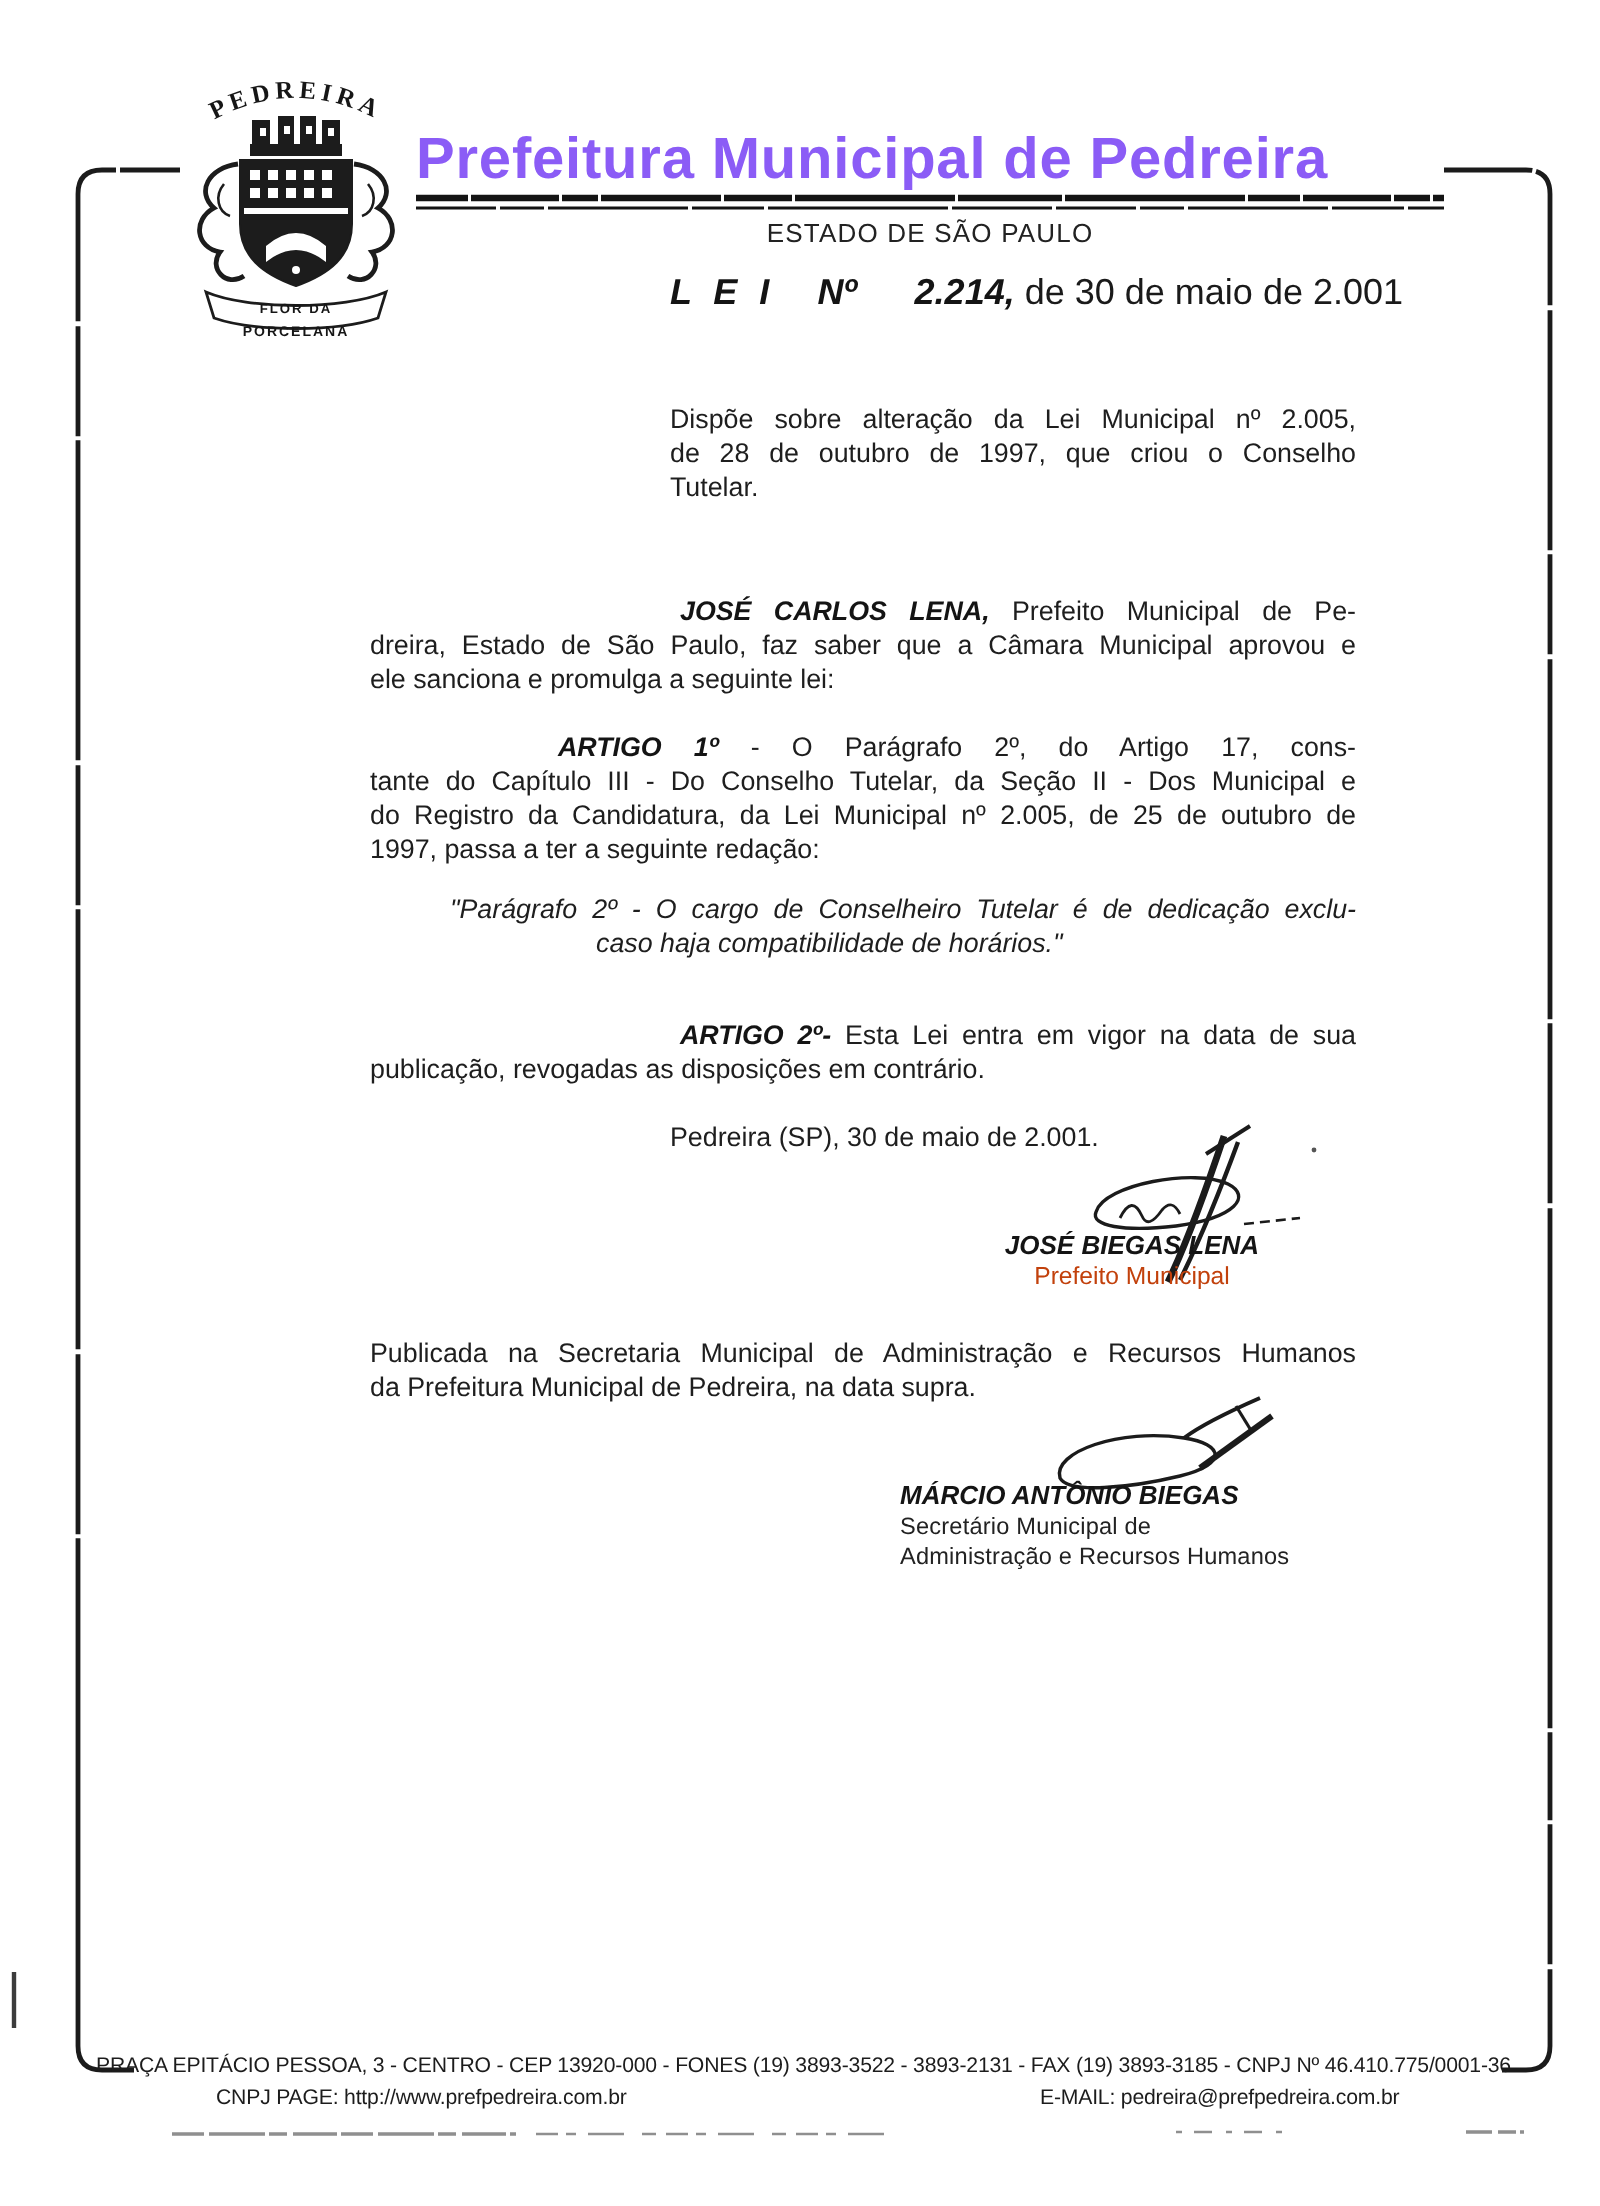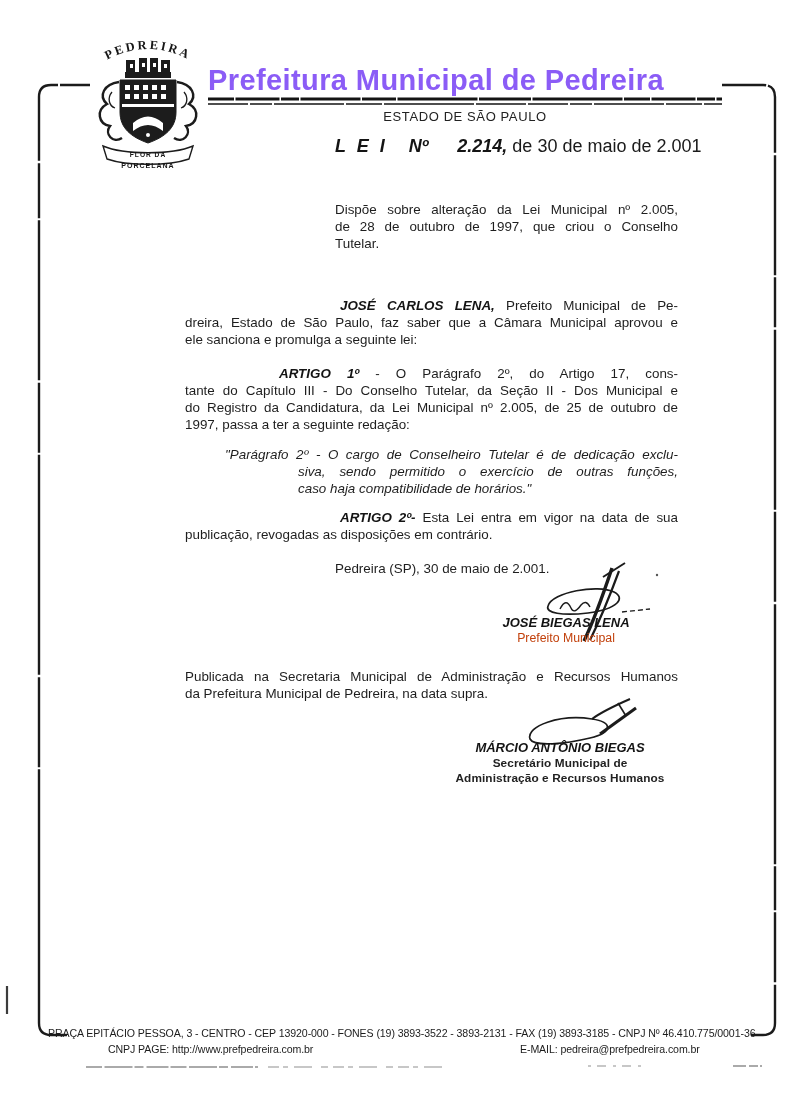--- a/index.html
+++ b/index.html
@@ -17,21 +17,21 @@
   .it{font-style:italic;}
   svg{display:block;}
   .doc-title{
     font-weight:bold;font-size:29px;letter-spacing:.4px;color:#8b5cf6;
     white-space:nowrap;
   }
   .state{font-size:13px;letter-spacing:.6px;color:#222;}
   .lei{font-size:18px;color:#1a1a1a;}
   .sig-name{font-weight:bold;font-style:italic;font-size:13px;color:#141414;}
   .sig-role{font-size:12.3px;color:#c2410c;}
-  .sig-role-b{font-size:11.8px;font-weight:bold;color:#222;letter-spacing:.1px;}
+  .sig-role-b{font-size:11.8px;font-weight:normal;color:#222;letter-spacing:.1px;}
   .footer-line{font-size:10.6px;color:#1c1c1c;letter-spacing:-.1px;white-space:nowrap;}
 </style>
 </head>
 <body>
 
 <div id="page">
 
   <svg class="abs" style="left:0;top:0;" width="800" height="1103" viewBox="0 0 800 1103">
 
     <g stroke="#1b1b1b" fill="none">
@@ -152,21 +152,20 @@
       <span class="bi">ARTIGO 1º</span>
       <span>- O Parágrafo 2º, do Artigo 17, cons-</span>
     </span>
     <span class="ln jl">tante do Capítulo III - Do Conselho Tutelar, da Seção II - Dos Municipal e</span>
     <span class="ln jl">do Registro da Candidatura, da Lei Municipal nº 2.005, de 25 de outubro de</span>
     <span class="ln">1997, passa a ter a seguinte redação:</span>
   </div>
 
   <div class="abs para it" style="left:225px;top:446px;width:453px;">
     <span class="ln jl">"Parágrafo 2º - O cargo de Conselheiro Tutelar é de dedicação exclu-</span>
-    <span class="ln jl" style="margin-left:73px;">siva, sendo permitido o exercício de outras funções,</span>
     <span class="ln" style="margin-left:73px;">caso haja compatibilidade de horários."</span>
   </div>
 
   <div class="abs para" style="left:185px;top:509px;width:493px;">
     <span class="ln jl" style="margin-left:155px;">
       <span class="bi">ARTIGO 2º-</span>
       <span>Esta Lei entra em vigor na data de sua</span>
     </span>
     <span class="ln">publicação, revogadas as disposições em contrário.</span>
   </div>
@@ -176,21 +175,21 @@
   <div class="abs" style="left:486px;top:615px;width:160px;text-align:center;">
     <div class="sig-name">JOSÉ BIEGAS LENA</div>
     <div class="sig-role" style="margin-top:1px;">Prefeito Municipal</div>
   </div>
 
   <div class="abs para" style="left:185px;top:668px;width:493px;">
     <span class="ln jl">Publicada na Secretaria Municipal de Administração e Recursos Humanos</span>
     <span class="ln">da Prefeitura Municipal de Pedreira, na data supra.</span>
   </div>
 
-  <div class="abs" style="left:450px;top:740px;width:220px;text-align:center;">
+  <div class="abs" style="left:450px;top:740px;width:220px;">
     <div class="sig-name">MÁRCIO ANTÔNIO BIEGAS</div>
     <div class="sig-role-b" style="margin-top:1px;">Secretário Municipal de</div>
     <div class="sig-role-b" style="margin-top:1px;">Administração e Recursos Humanos</div>
   </div>
 
   <div class="abs footer-line" style="left:48px;top:1027px;width:704px;text-align:center;">PRAÇA EPITÁCIO PESSOA, 3 - CENTRO - CEP 13920-000 - FONES (19) 3893-3522 - 3893-2131 - FAX (19) 3893-3185 - CNPJ Nº 46.410.775/0001-36</div>
   <div class="abs footer-line" style="left:108px;top:1043px;">CNPJ PAGE: http://www.prefpedreira.com.br</div>
   <div class="abs footer-line" style="left:520px;top:1043px;">E-MAIL: pedreira@prefpedreira.com.br</div>
 
 </div>

